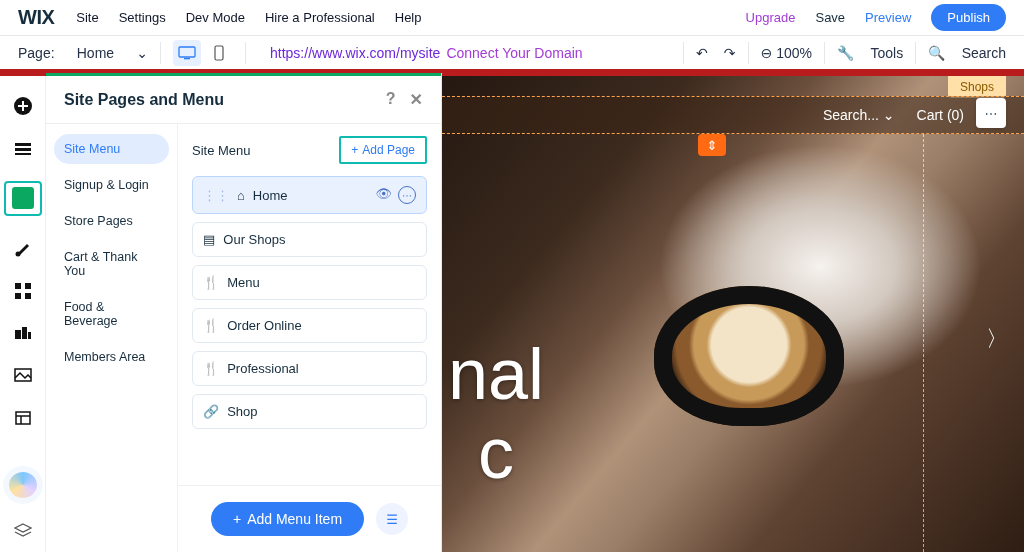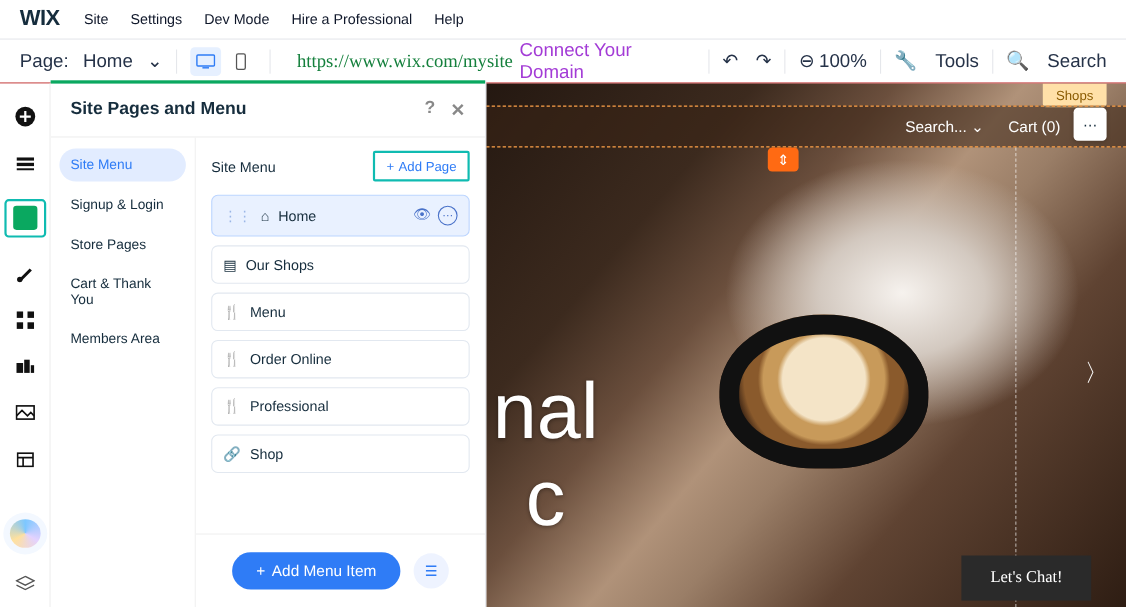--- a/index.html
+++ b/index.html
@@ -9,27 +9,27 @@
   .topbar { height: 36px; display: flex; align-items: center; border-bottom: 1px solid #e5e7eb; padding: 0 18px; gap: 22px; }
   .logo { font-weight: 900; font-size: 20px; letter-spacing: -0.5px; }
   .menu { display: flex; gap: 20px; font-size: 13px; color: #0f172a; }
   .menu span { cursor: pointer; }
   .topbar-right { margin-left: auto; display: flex; align-items: center; gap: 20px; }
   .upgrade { color: #a33bd6; }
   .preview { color: #2f7cf6; }
   .publish-btn { background:#2f7cf6; color:#fff; padding:6px 16px; border-radius:20px; font-size:13px; cursor:pointer;}
 
   
-  .secondbar { height: 40px; display:flex; align-items:center; border-bottom:1px solid #b91c1c; padding:0 18px; gap:12px; font-size:17px; color:#253248;}
+  .secondbar { height: 40px; display:flex; align-items:center; border-bottom:7px solid #b91c1c; padding:0 18px; gap:12px; font-size:14px; color:#253248;}
   .page-dd { display:flex; align-items:center; gap:6px; width:130px; justify-content:space-between;}
   .device-toggle { display:flex; gap:4px; }
   .device-toggle .dev { width:28px; height:26px; display:flex; align-items:center; justify-content:center; border-radius:4px;}
   .device-toggle .active { background:#e6f0ff;}
   .urlbox { flex:1; display:flex; align-items:center; gap:6px; padding:0 12px; color:#6b7280; }
-  .urlbox .url { color:#15803d;font-family:Liberation Serif, serif;}
+  .urlbox .url { color:#6d28d9;}
   .urlbox .connect { color:#a33bd6;}
   .tool-group { display:flex; align-items:center; gap:16px;}
   .sep { width:1px; height:22px; background:#e5e7eb;}
   .zoom { display:flex; align-items:center; gap:4px;}
 
   
   .rail { position:absolute; left:0; top:76px; bottom:0; width:46px; background:#fff; border-right:1px solid #eee; display:flex; flex-direction:column; align-items:center; gap:22px; padding-top:20px; z-index:3;}
   .rail .ri { width:22px; height:22px; display:flex; align-items:center; justify-content:center; color:#1a1a1a; }
   .rail .ri.active-box { width:38px; height:38px; border:2px solid #0fbbb1; border-radius:4px; display:flex; align-items:center; justify-content:center;}
   .rail .ri.active-box .badge { width:22px; height:22px; background:#0aa860; border-radius:3px; }
@@ -80,20 +80,26 @@
 
 <div class="topbar">
   <div class="logo">WIX</div>
   <div class="menu">
     <span>Site</span>
     <span>Settings</span>
     <span>Dev Mode</span>
     <span>Hire a Professional</span>
     <span>Help</span>
   </div>
+  <div class="topbar-right">
+    <span class="upgrade">Upgrade</span>
+    <span>Save</span>
+    <span class="preview">Preview</span>
+    <span class="publish-btn">Publish</span>
+  </div>
 </div>
 
 <div class="secondbar">
   <div class="page-dd">
     <span>Page:</span>
     <span>Home</span>
     <span>⌄</span>
   </div>
   <div class="sep"></div>
   <div class="device-toggle">
@@ -205,20 +211,21 @@
       <span>?</span>
       <span>✕</span>
     </div>
   </div>
   <div class="panel-body">
     <div class="panel-left">
       <div class="pitem sel">Site Menu</div>
       <div class="pitem">Signup &amp; Login</div>
       <div class="pitem">Store Pages</div>
       <div class="pitem">Cart &amp; Thank You</div>
+      <div class="pitem">Food &amp; Beverage</div>
       <div class="pitem">Members Area</div>
     </div>
     <div class="panel-right">
       <div class="pright-head">
         <span>Site Menu</span>
         <div class="addpagebtn">
           <span>+</span>
           <span>Add Page</span>
         </div>
       </div>
@@ -278,14 +285,13 @@
   </div>
   <div class="hdots">⋯</div>
   <div class="resize-handle">⇕</div>
   <div class="vdots"></div>
   <div class="coffee-cup"></div>
   <div class="hero-text">
     <div>nal</div>
     <div style="margin-left:30px">c</div>
   </div>
   <div class="chevron-r">〉</div>
-  <div class="chat">Let's Chat!</div>
 </div>
 
 </body></html>

